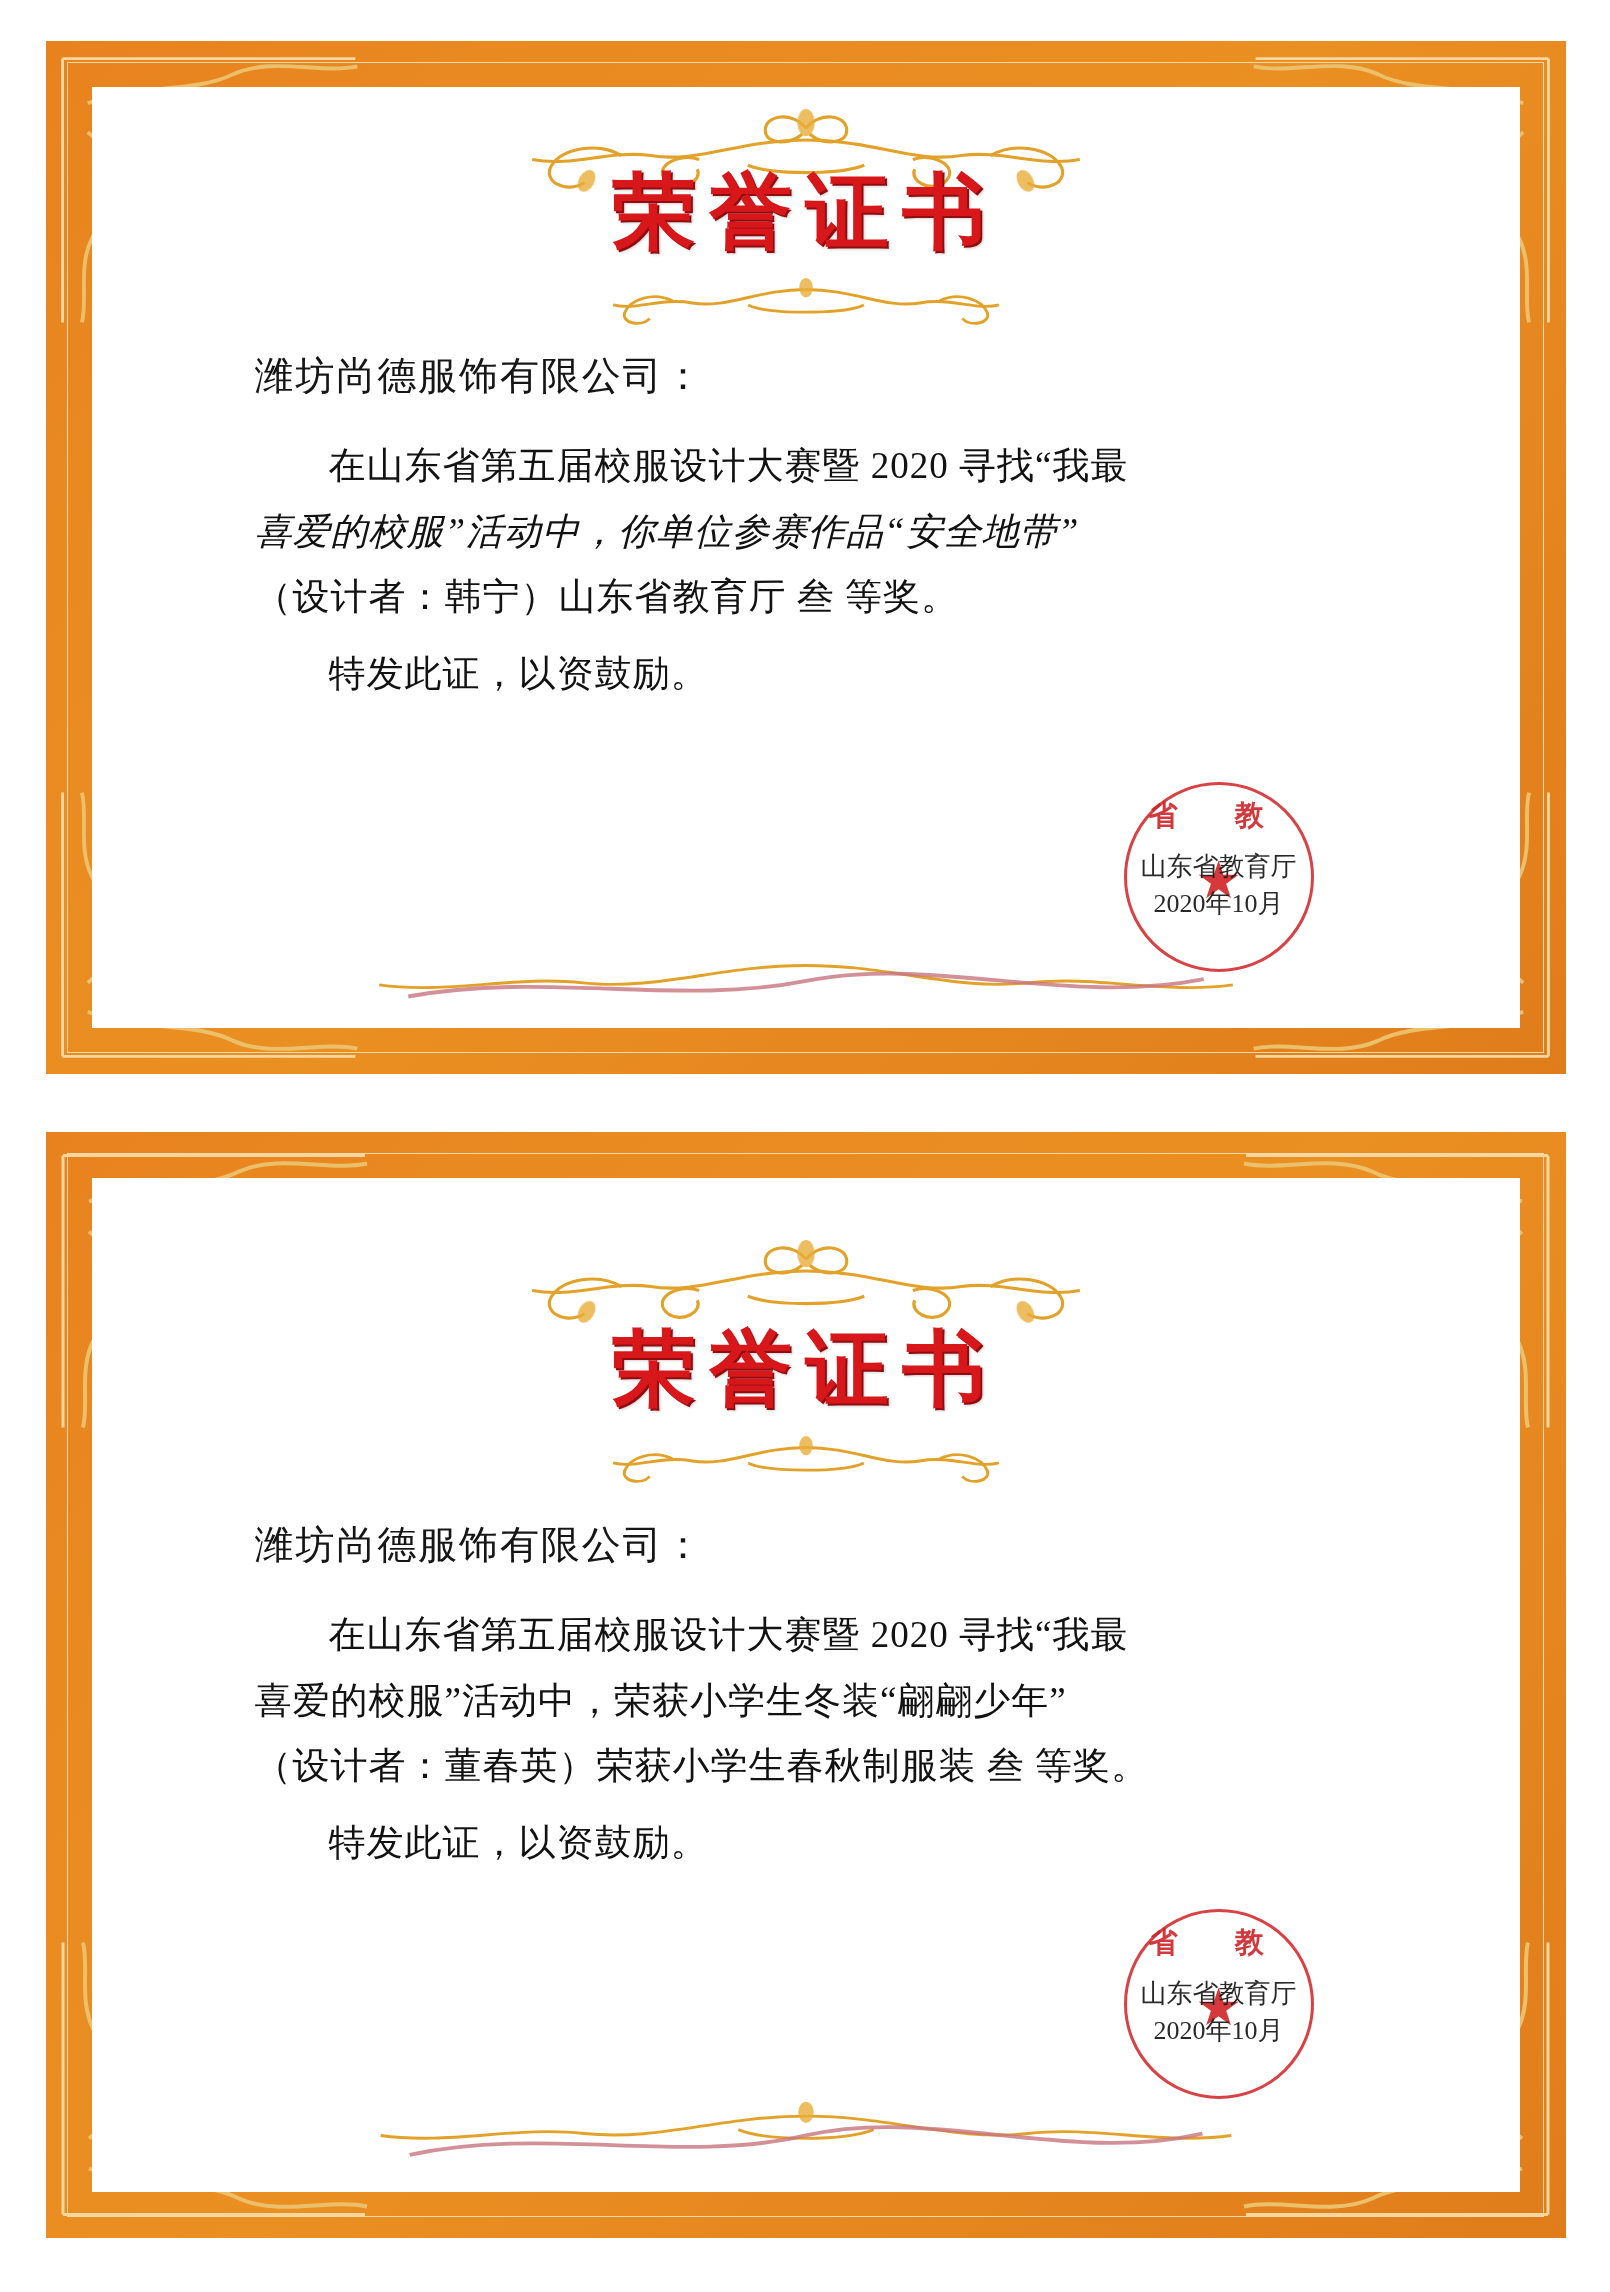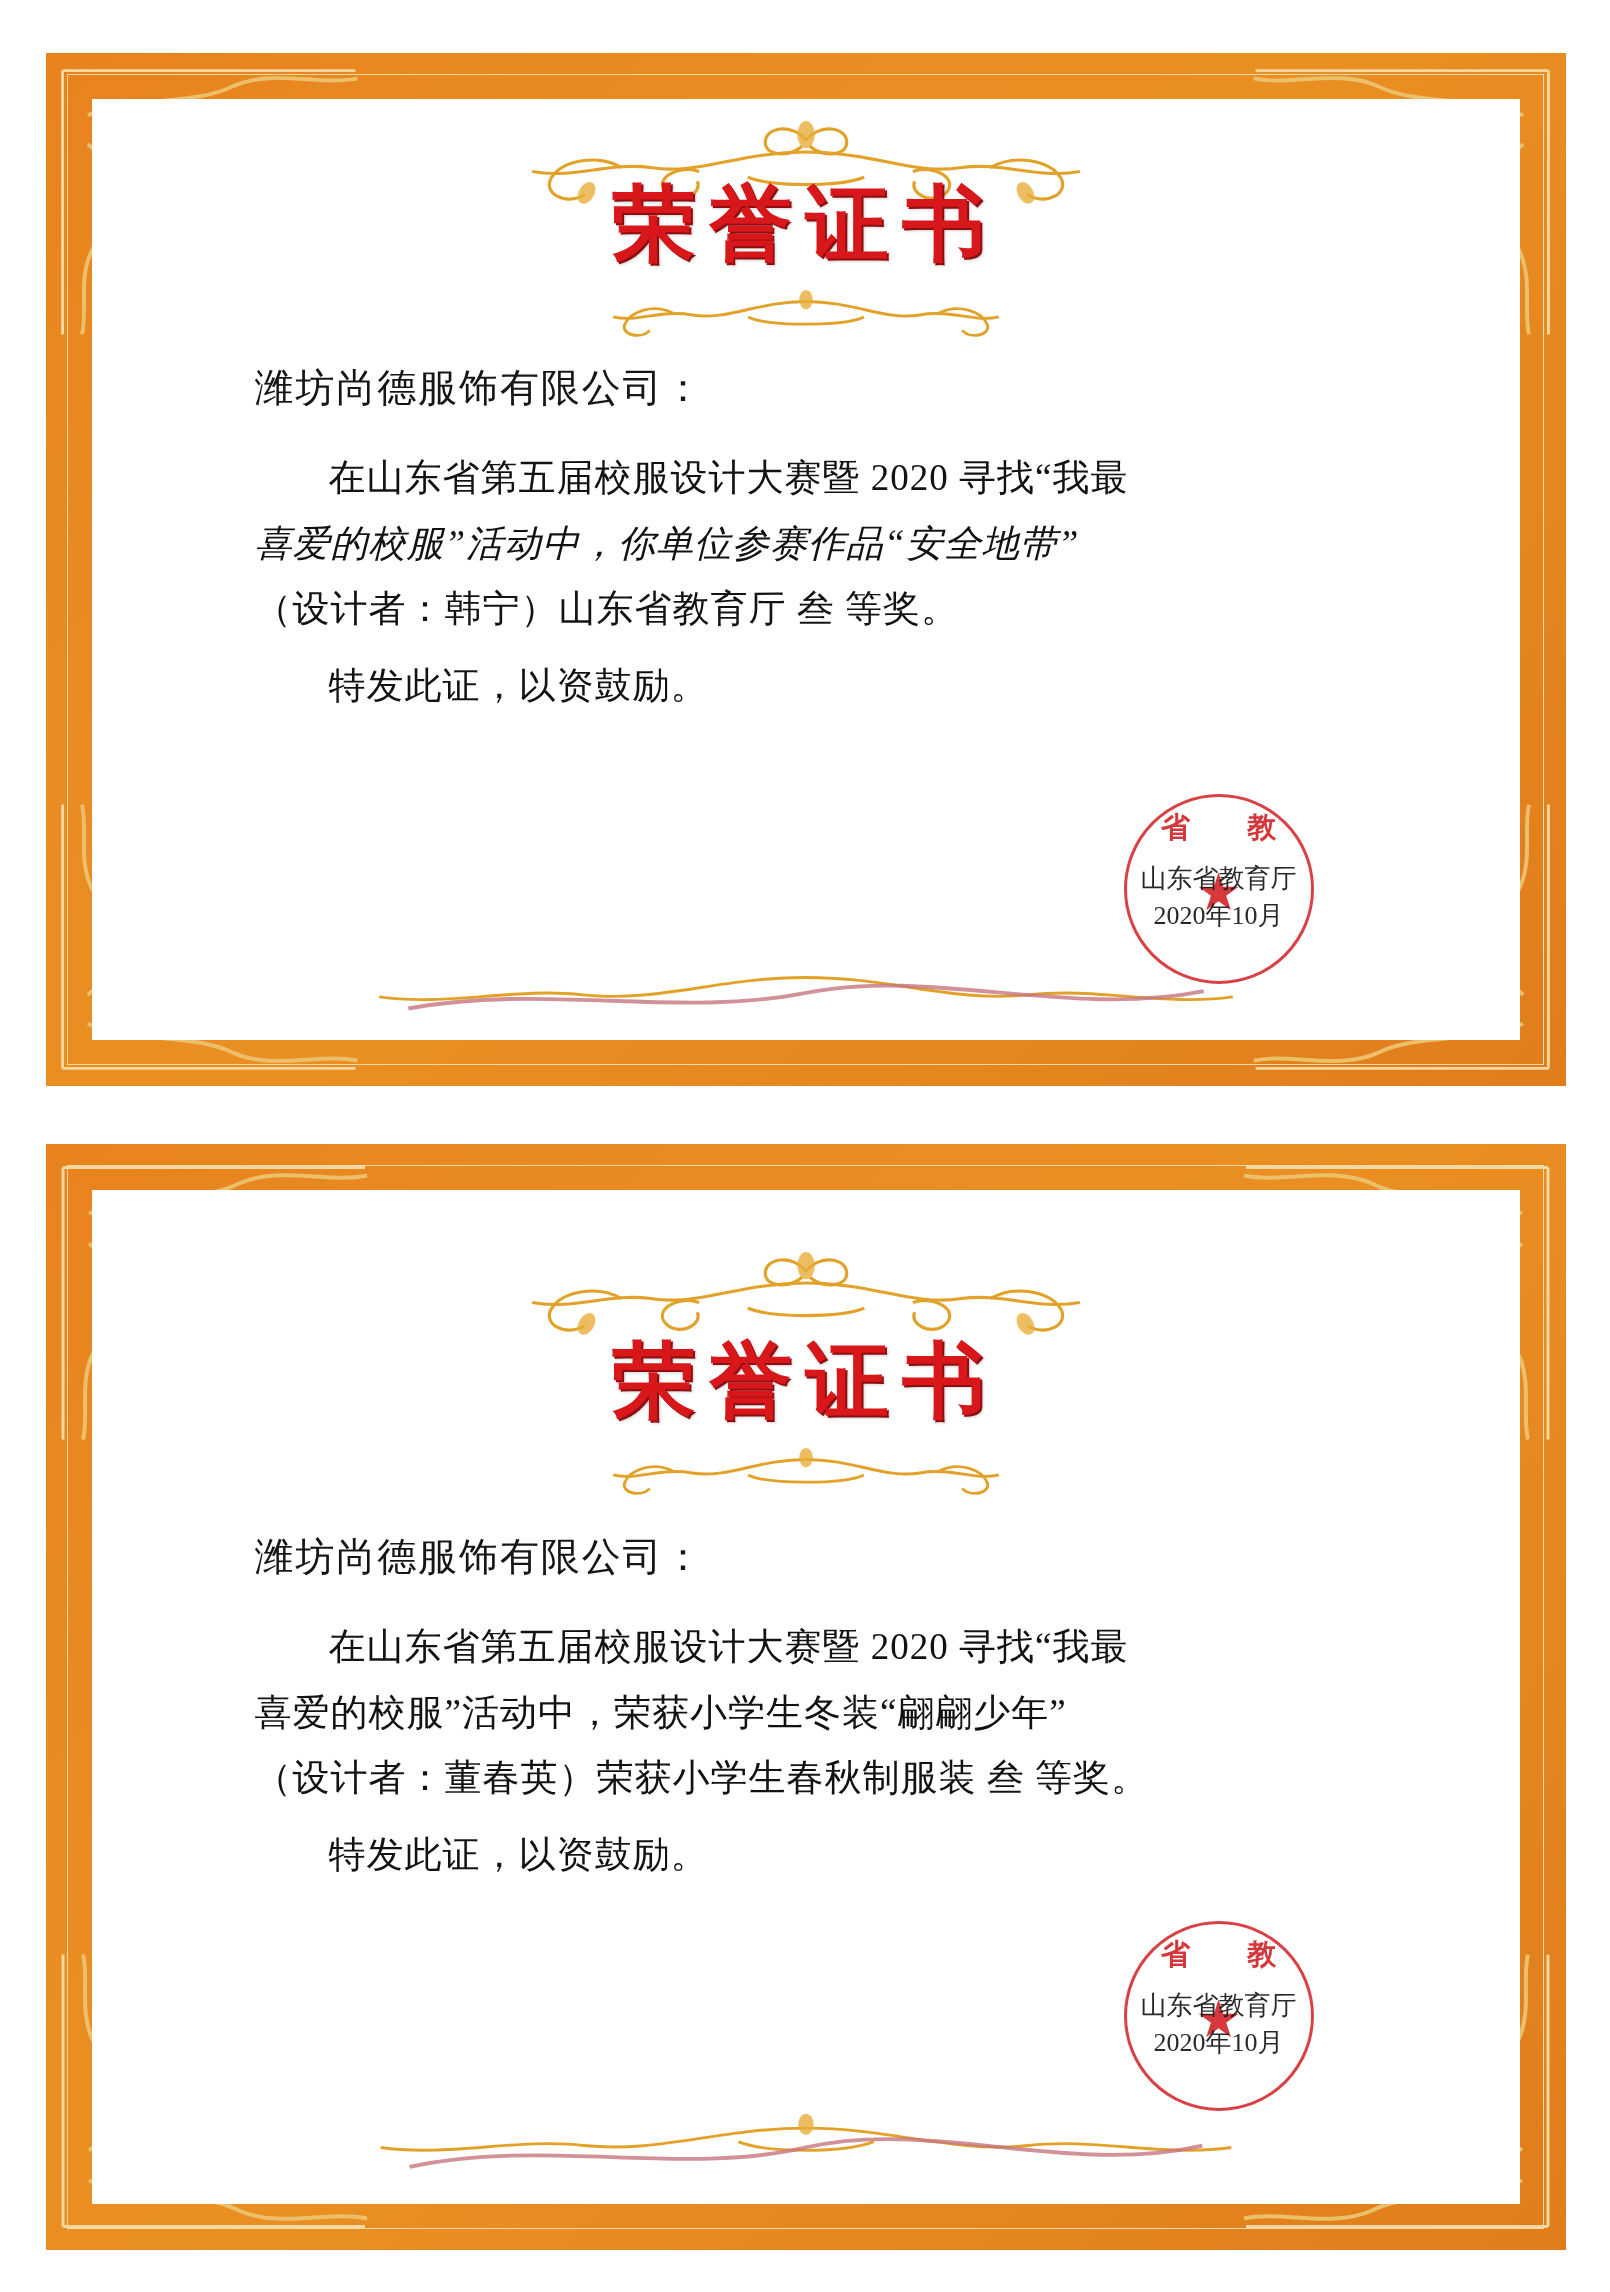--- a/index.html
+++ b/index.html
@@ -11,21 +11,21 @@
     width: 1611px;
     height: 2293px;
     font-family: "Liberation Serif", "DejaVu Serif", serif;
     position: relative;
     overflow: hidden;
   }
   .page {
     width: 1611px;
     height: 2293px;
     background: #ffffff;
-    padding: 12px;
+    padding: 0;
     box-sizing: border-box;
     display: flex;
     flex-direction: column;
     align-items: center;
   }
 
   
   .certificate {
     width: 1520px;
     height: 1033px;
@@ -175,21 +175,20 @@
     transform: translate(-50%,-50%);
     color: #d4282b;
     font-size: 52px;
     line-height: 1;
     opacity: .92;
   }
   .seal .arc-text {
     position: absolute;
     left: 0; top: 13.6px;
     width: 100%;
-    text-align: center;
     color: #cf2427;
     font-size: 29px;
     font-weight: bold;
     letter-spacing: 25px;
     text-indent: 25px;
     opacity: .9;
   }
   .seal-lines {
     position: absolute;
     left: 50%;

